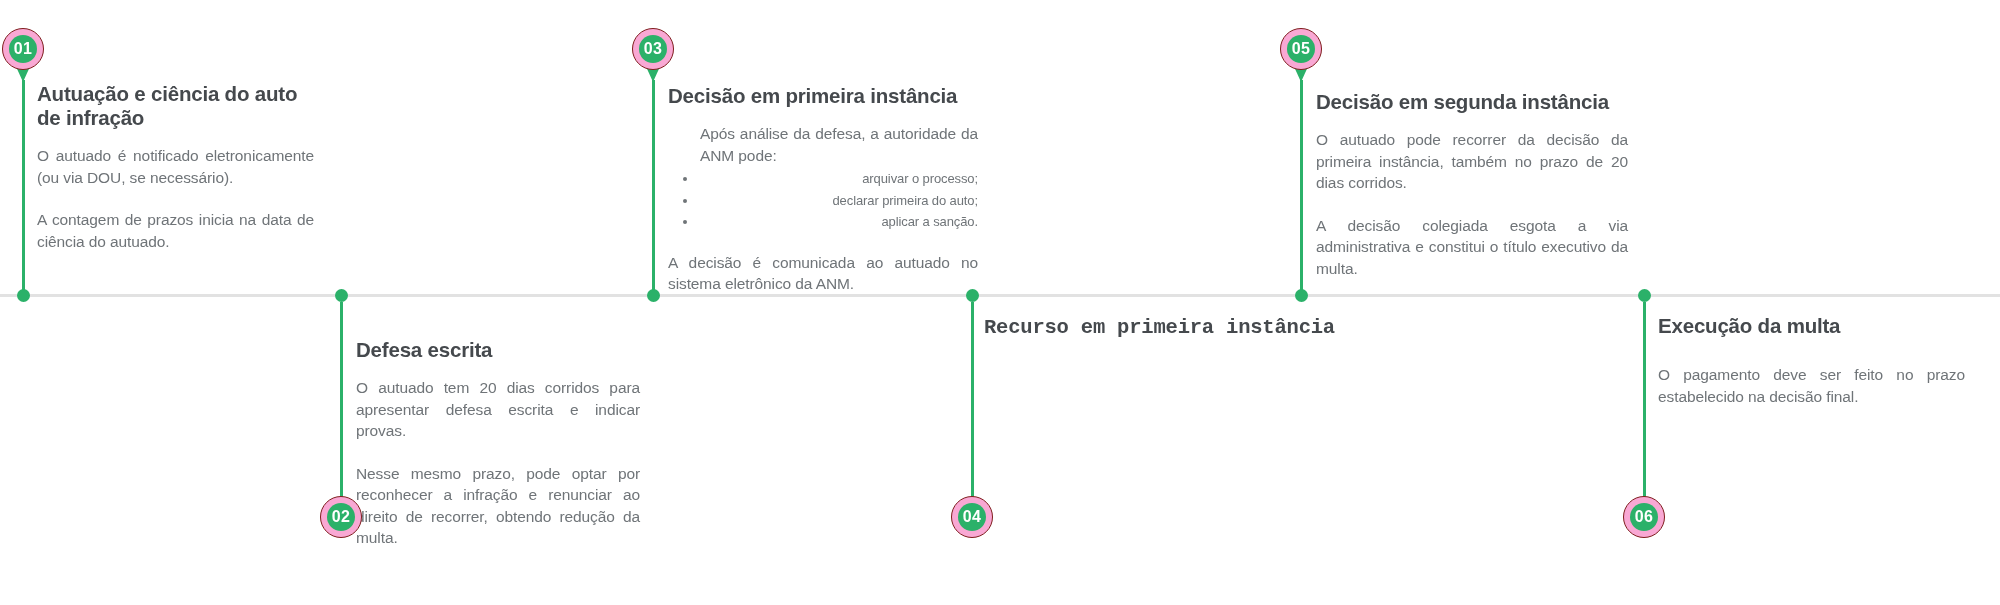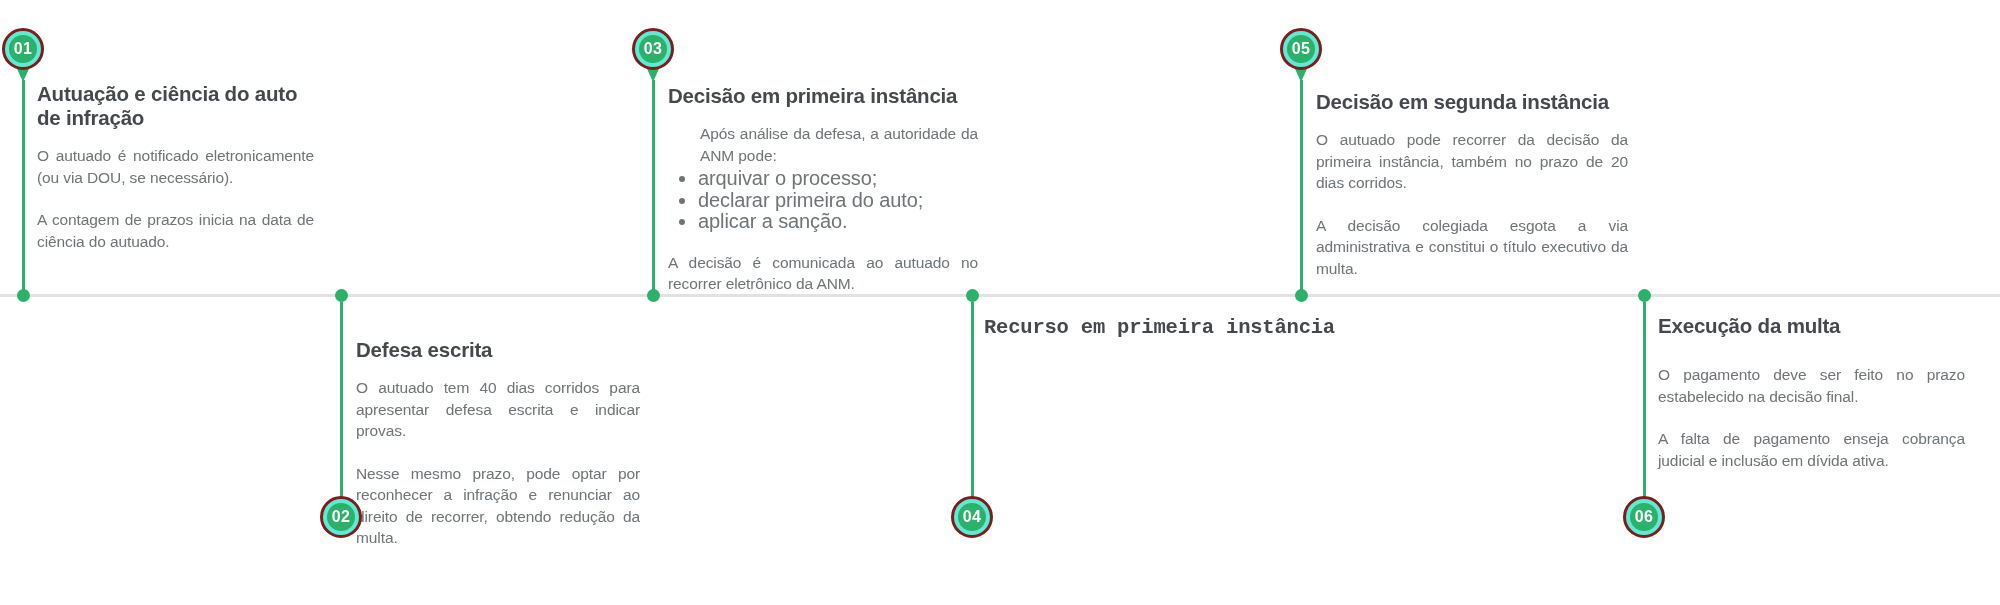--- a/index.html
+++ b/index.html
@@ -20,21 +20,21 @@
   .connector{position:absolute;width:3px;background:#2bb169;left:calc(var(--x) - 1.5px);}
   .top .connector{top:80px;height:212px;}
   .bottom .connector{top:302px;height:204px;}
 
   .tail{position:absolute;width:0;height:0;left:calc(var(--x) - 10px);
         border-left:10px solid transparent;border-right:10px solid transparent;z-index:1;}
   .top .tail{top:60px;border-top:22px solid #2bb169;}
   .bottom .tail{top:504px;border-bottom:22px solid #2bb169;}
 
   .pin{position:absolute;width:42px;height:42px;border-radius:50%;
-       background:#5eead4;border:3px solid #7f1d1d;box-sizing:border-box;
+       background:#f9a8d4;border:1px solid #7f1d1d;box-sizing:border-box;
        display:flex;align-items:center;justify-content:center;z-index:2;
        left:calc(var(--x) - 21px);}
   .top .pin{top:28px;}
   .bottom .pin{top:496px;}
   .pin-num{width:28px;height:28px;border-radius:50%;background:#2bb169;color:#ffffff;
        display:flex;align-items:center;justify-content:center;
        font-size:16px;font-weight:bold;letter-spacing:0.3px;}
 
   .dot{position:absolute;width:13px;height:13px;border-radius:50%;background:#2bb169;
        left:calc(var(--x) - 6.5px);top:289px;z-index:2;}
@@ -51,21 +51,21 @@
          color:#45494d;letter-spacing:-0.2px;}
   .s6 .title{margin-bottom:26px;}
   .nw{white-space:nowrap;}
 
   .content p{margin:0 0 21px 0;font-size:15.5px;line-height:21.5px;color:#6f7478;
              text-align:justify;letter-spacing:-0.1px;}
   .content p:last-child{margin-bottom:0;}
   .content p.tight{margin-bottom:2px;margin-left:32px;}
 
   .bullets{margin:0 0 19px 0;padding:0 0 0 30px;list-style:disc;}
-  .bullets li{font-size:20px;line-height:21.5px;color:#6f7478;text-align:left;
+  .bullets li{font-size:13px;line-height:21.5px;color:#6f7478;text-align:right;
               letter-spacing:-0.1px;}
 </style>
 </head>
 <body>
 
 <div class="canvas">
 
   <div class="axis"></div>
 
   <div class="step top s1">
@@ -84,41 +84,41 @@
 
   <div class="step bottom s2">
     <div class="connector"></div>
     <div class="tail"></div>
     <div class="pin">
       <div class="pin-num">02</div>
     </div>
     <div class="dot"></div>
     <div class="content">
       <h3 class="title nw">Defesa escrita</h3>
-      <p>O autuado tem 40 dias corridos para apresentar defesa escrita e indicar provas.</p>
+      <p>O autuado tem 20 dias corridos para apresentar defesa escrita e indicar provas.</p>
       <p>Nesse mesmo prazo, pode optar por reconhecer a infração e renunciar ao direito de recorrer, obtendo redução da multa.</p>
     </div>
   </div>
 
   <div class="step top s3">
     <div class="connector"></div>
     <div class="tail"></div>
     <div class="pin">
       <div class="pin-num">03</div>
     </div>
     <div class="dot"></div>
     <div class="content">
       <h3 class="title nw">Decisão em primeira instância</h3>
       <p class="tight">Após análise da defesa, a autoridade da ANM pode:</p>
       <ul class="bullets">
         <li>arquivar o processo;</li>
         <li>declarar primeira do auto;</li>
         <li>aplicar a sanção.</li>
       </ul>
-      <p>A decisão é comunicada ao autuado no recorrer eletrônico da ANM.</p>
+      <p>A decisão é comunicada ao autuado no sistema eletrônico da ANM.</p>
     </div>
   </div>
 
   <div class="step bottom s4">
     <div class="connector"></div>
     <div class="tail"></div>
     <div class="pin">
       <div class="pin-num">04</div>
     </div>
     <div class="dot"></div>
@@ -144,17 +144,16 @@
   <div class="step bottom s6">
     <div class="connector"></div>
     <div class="tail"></div>
     <div class="pin">
       <div class="pin-num">06</div>
     </div>
     <div class="dot"></div>
     <div class="content">
       <h3 class="title nw">Execução da multa</h3>
       <p>O pagamento deve ser feito no prazo estabelecido na decisão final.</p>
-      <p>A falta de pagamento enseja cobrança judicial e inclusão em dívida ativa.</p>
     </div>
   </div>
 
 </div>
 
 </body></html>

